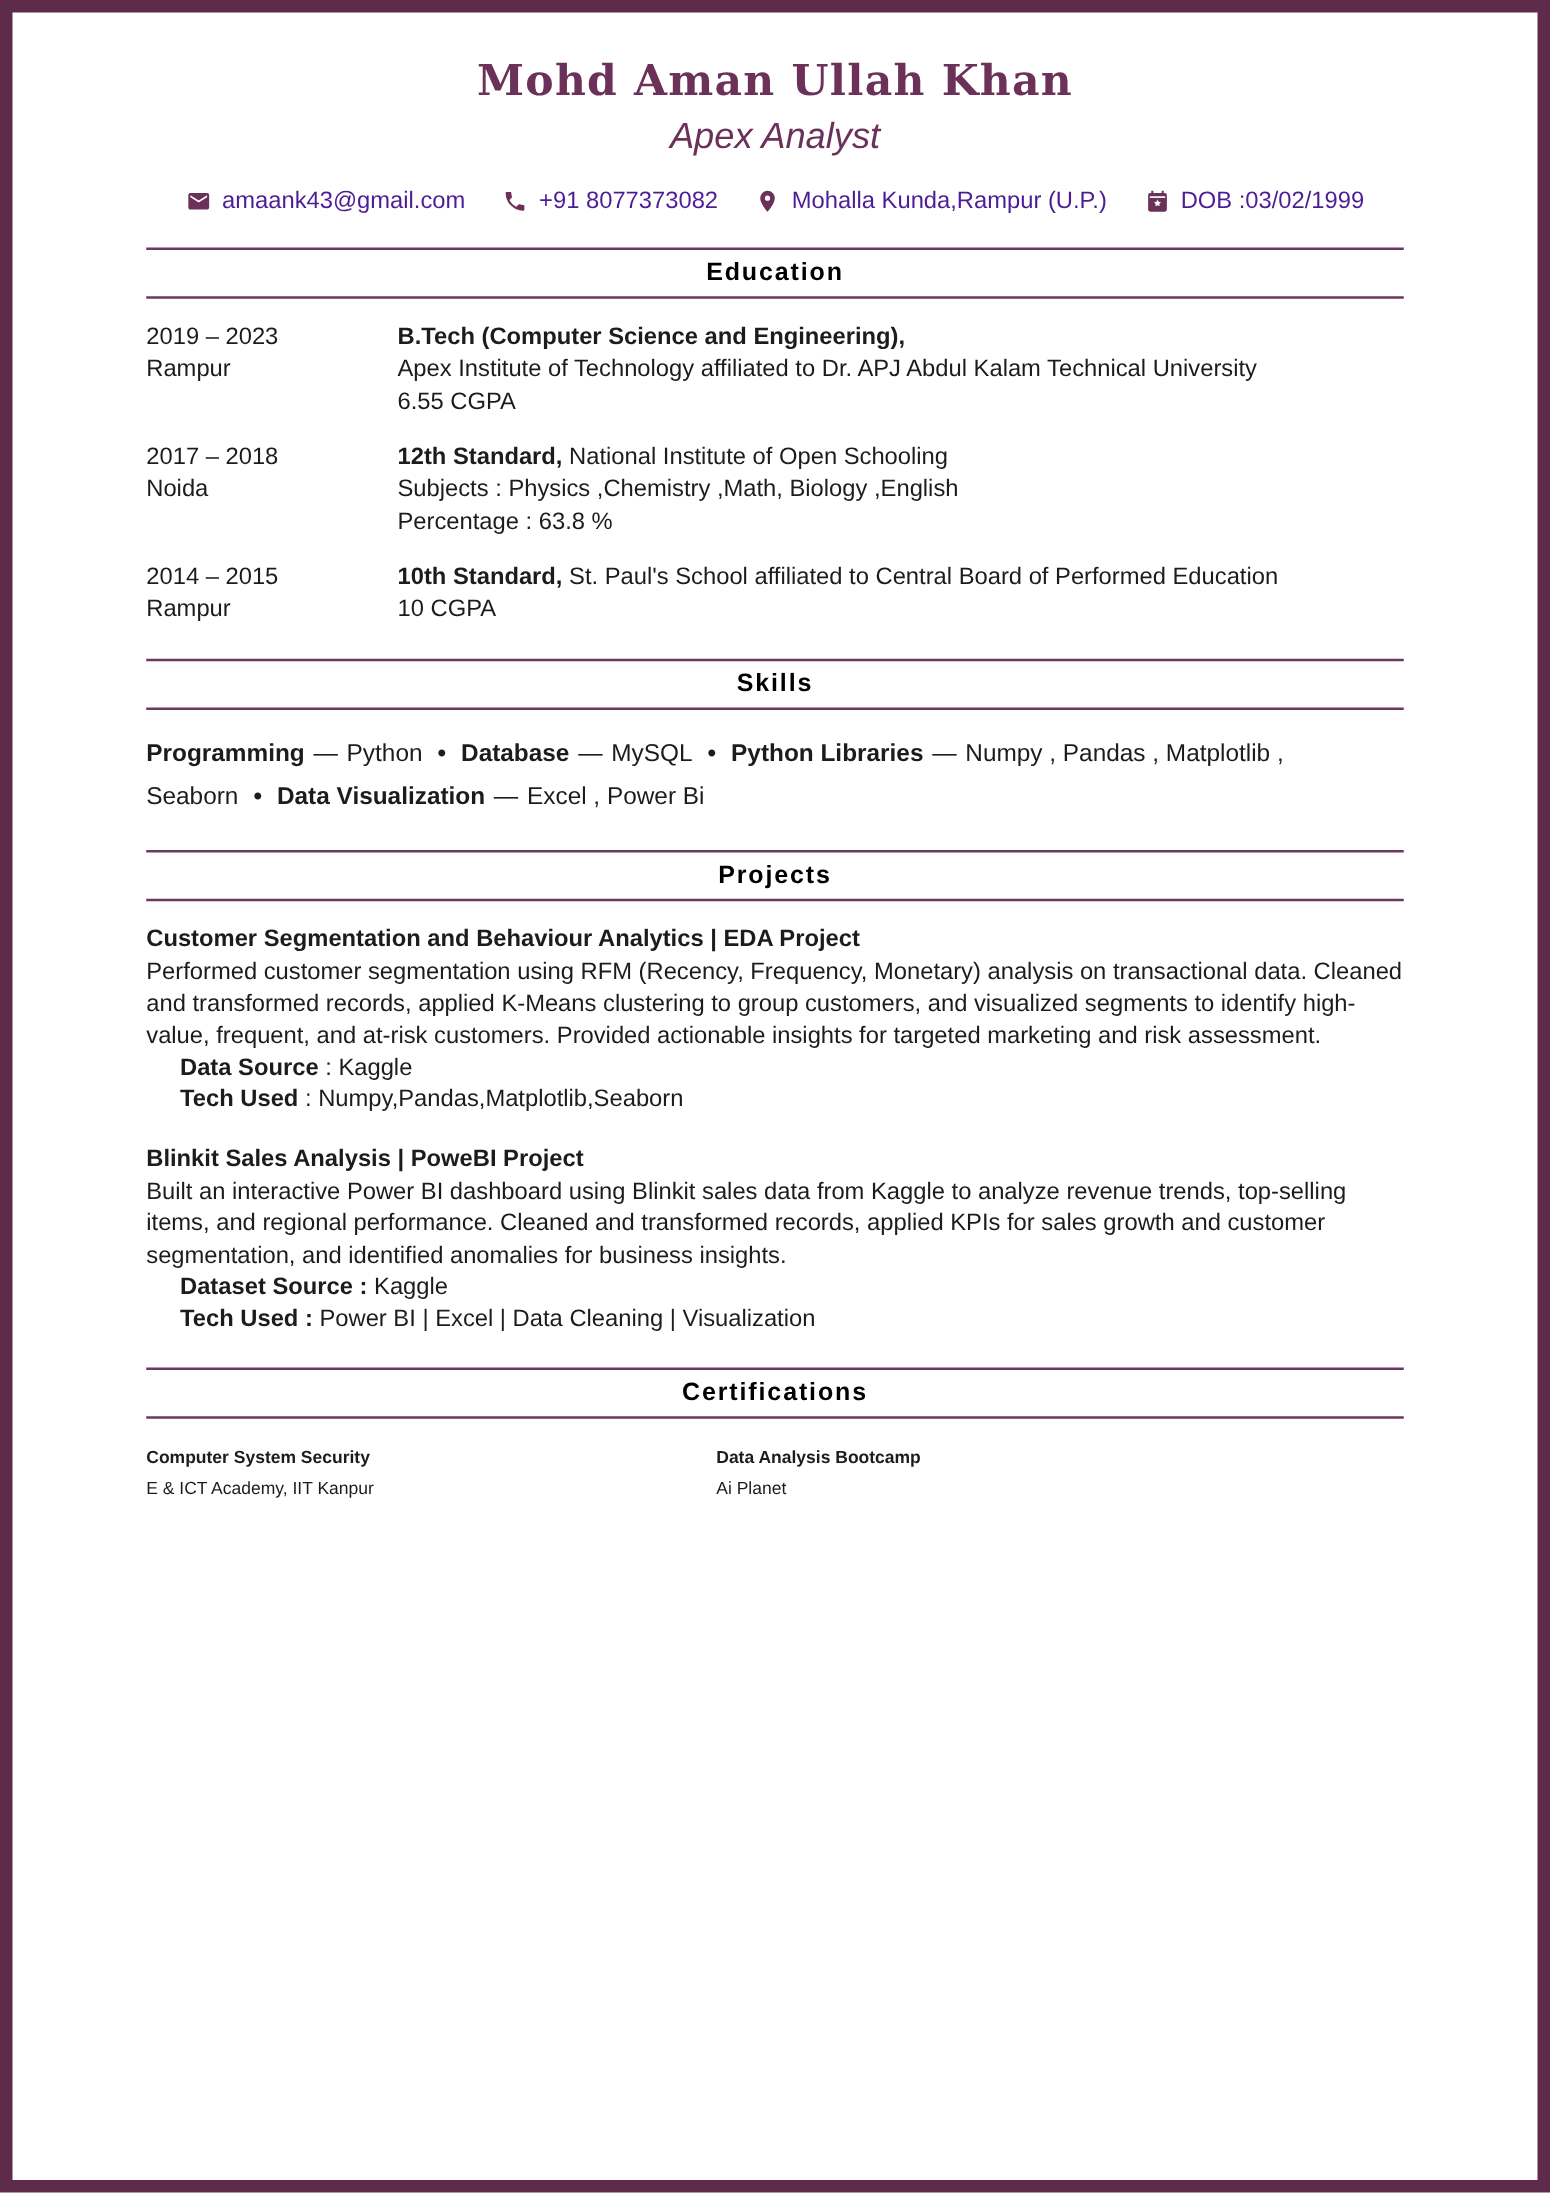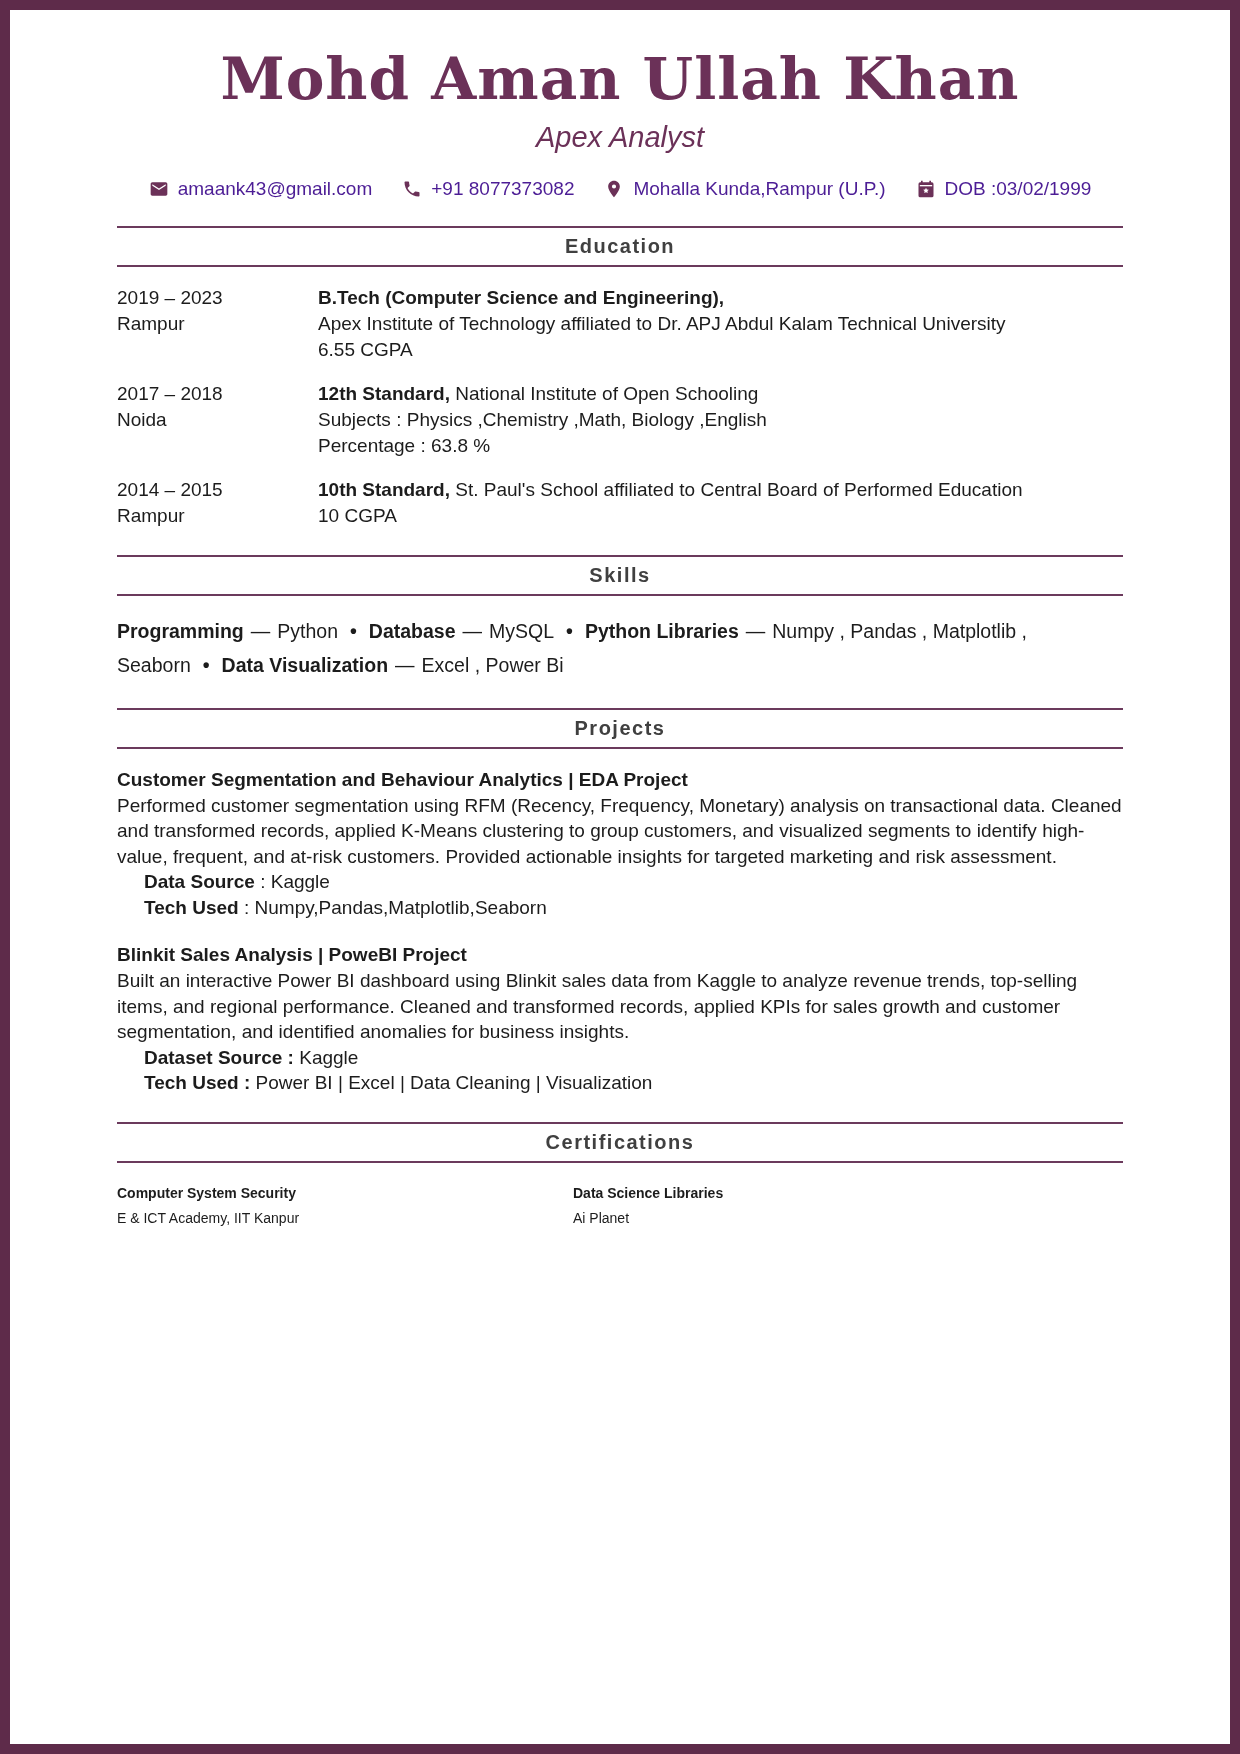--- a/index.html
+++ b/index.html
@@ -12,21 +12,21 @@
     -webkit-font-smoothing: antialiased;
   }
   .page { padding: 36px 107px 0 107px; }
 
   
   .header { text-align: center; }
   h1.name {
     margin: 0;
     font-family: "DejaVu Serif", serif;
     font-weight: bold;
-    font-size: 58px;
+    font-size: 34px;
     line-height: 1.15;
     letter-spacing: 1px;
     color: #6b3158;
   }
   .subtitle {
     margin-top: 8px;
     font-style: italic;
     font-size: 29px;
     color: #6b3158;
   }
@@ -48,21 +48,21 @@
   .section-heading {
     margin-top: 26px;
     margin-bottom: 18px;
     border-top: 2px solid #6b3a5c;
     border-bottom: 2px solid #6b3a5c;
     padding: 7px 0;
     text-align: center;
     font-weight: bold;
     font-size: 20px;
     letter-spacing: 1.5px;
-    color: #404040;
+    color: #000000;
   }
 
   
   .b { font-weight: bold; }
   .i { }
   .line { line-height: 26px; font-size: 19px; }
 
   
   .edu-entry {
     display: grid;
@@ -219,19 +219,19 @@
   </section>
 
   <section>
     <div class="section-heading">Certifications</div>
     <div class="cert-grid">
       <div class="cert-item">
         <div class="b">Computer System Security</div>
         <div>E &amp; ICT Academy, IIT Kanpur</div>
       </div>
       <div class="cert-item">
-        <div class="b">Data Science Libraries</div>
+        <div class="b">Data Analysis Bootcamp</div>
         <div>Ai Planet</div>
       </div>
     </div>
   </section>
 
 </div>
 
 </body></html>

